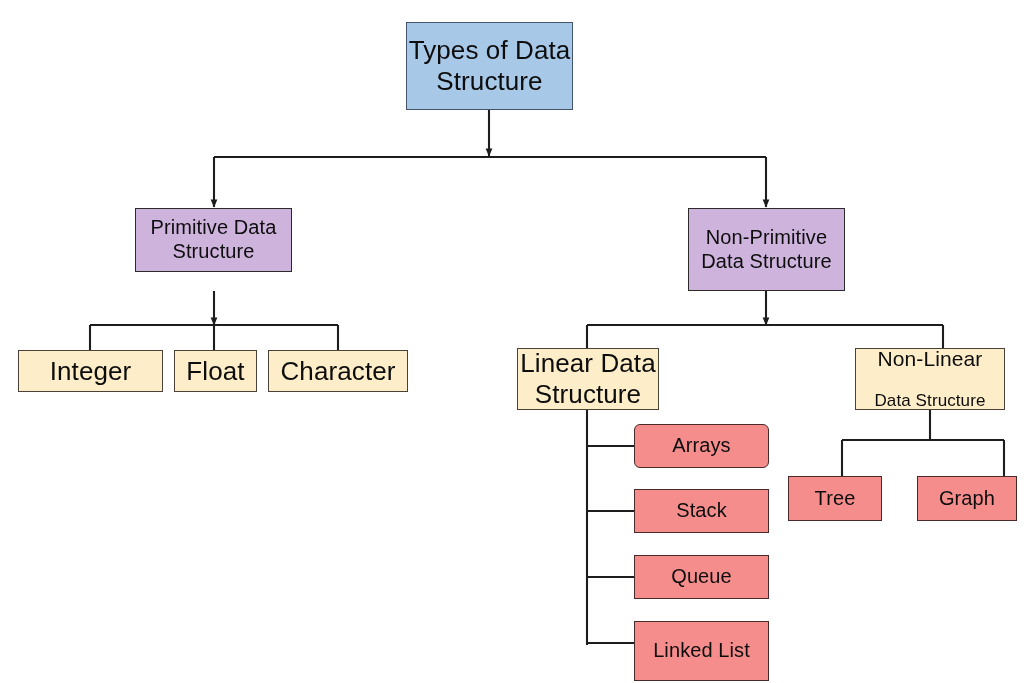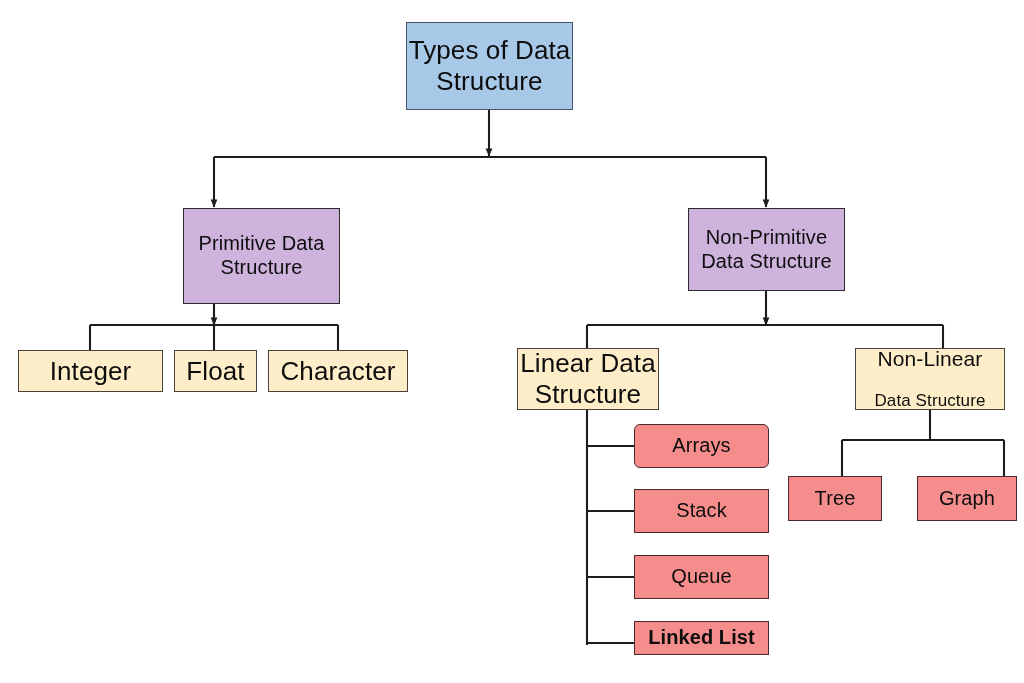--- a/index.html
+++ b/index.html
@@ -100,21 +100,21 @@
       <path d="M842,440 L842,476"></path>
       <path d="M1004,440 L1004,476"></path>
     </g>
   </svg>
 
   <div class="node blue fs-21" style="left:406px; top:22px; width:167px; height:88px;">
     <span class="label">Types of Data
 Structure</span>
   </div>
 
-  <div class="node purple fs-20" style="left:135px; top:208px; width:157px; height:96px;margin-left:48px;">
+  <div class="node purple fs-20" style="left:135px; top:208px; width:157px; height:64px;">
     <span class="label">Primitive Data
 Structure</span>
   </div>
 
   <div class="node purple fs-20" style="left:688px; top:208px; width:157px; height:83px;">
     <span class="label">Non-Primitive
 Data Structure</span>
   </div>
 
   <div class="node cream fs-21" style="left:174px; top:350px; width:83px; height:42px;">
@@ -146,21 +146,21 @@
   </div>
 
   <div class="node red fs-20" style="left:634px; top:555px; width:135px; height:44px;">
     <span class="label">Queue</span>
   </div>
 
   <div class="node red fs-20" style="left:634px; top:489px; width:135px; height:44px;">
     <span class="label">Stack</span>
   </div>
 
-  <div class="node red fs-20" style="left:634px; top:621px; width:135px; height:34px;font-weight:bold;">
+  <div class="node red fs-20" style="left:634px; top:621px; width:135px; height:60px;">
     <span class="label">Linked List</span>
   </div>
 
   <div class="node red fs-20" style="left:788px; top:476px; width:94px; height:45px;">
     <span class="label">Tree</span>
   </div>
 
   <div class="node red fs-20" style="left:917px; top:476px; width:100px; height:45px;">
     <span class="label">Graph</span>
   </div>

